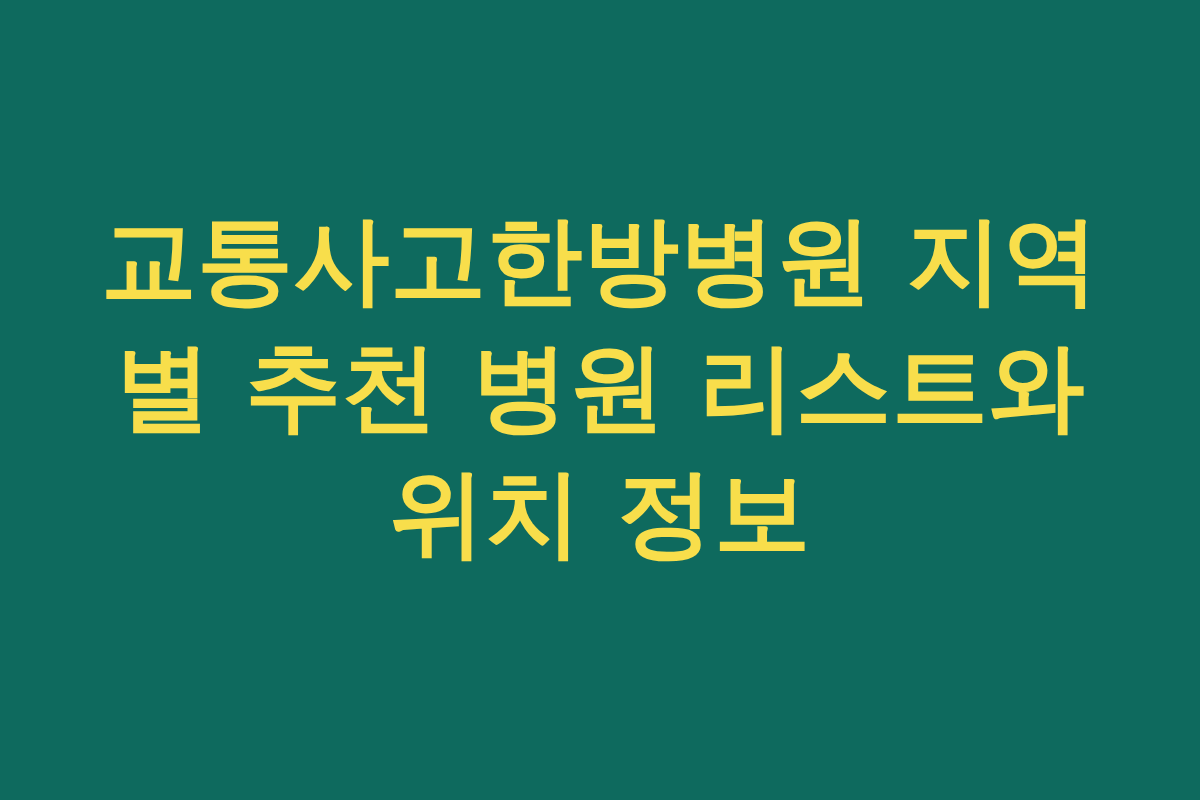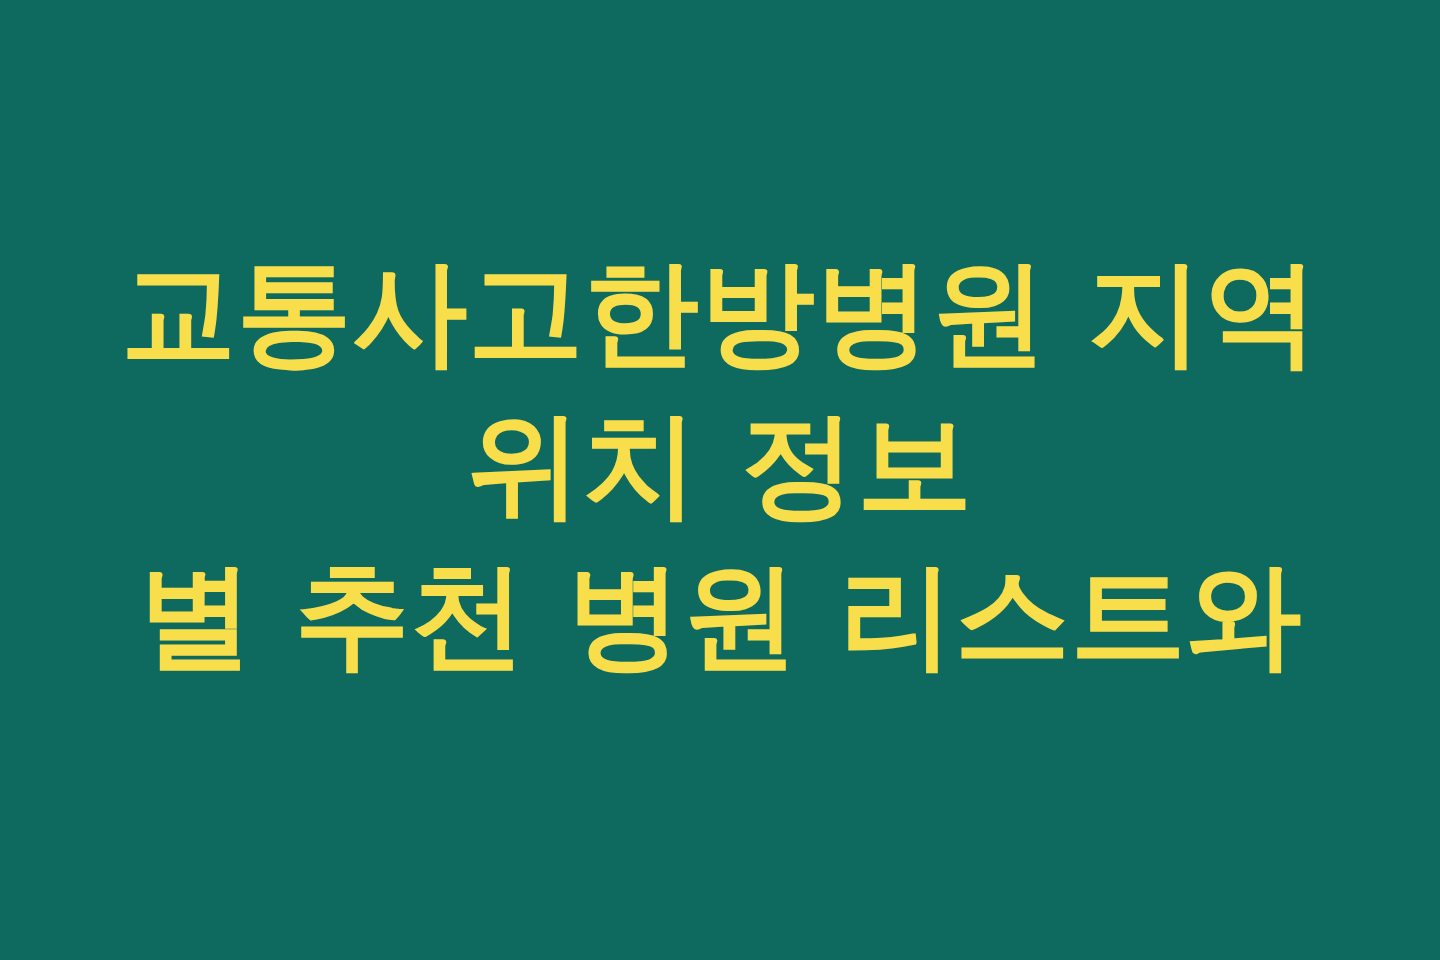--- a/index.html
+++ b/index.html
@@ -60,19 +60,19 @@
 </style>
 </head>
 <body style="background-color: rgb(14, 106, 94);">
 
 <div class="card" style="background-color: rgb(14, 106, 94);">
 
   <div class="title-block">
 
     <span class="title-line line-1" style="color: rgb(248, 222, 75);">교통사고한방병원 지역</span>
 
+    <span class="title-line line-2" style="color: rgb(248, 222, 75);">별 추천 병원 리스트와</span>
+
     <span class="title-line line-3" style="color: rgb(248, 222, 75);">위치 정보</span>
-
-    <span class="title-line line-2" style="color: rgb(248, 222, 75);">별 추천 병원 리스트와</span>
 
   </div>
 
 </div>
 
 </body></html>

